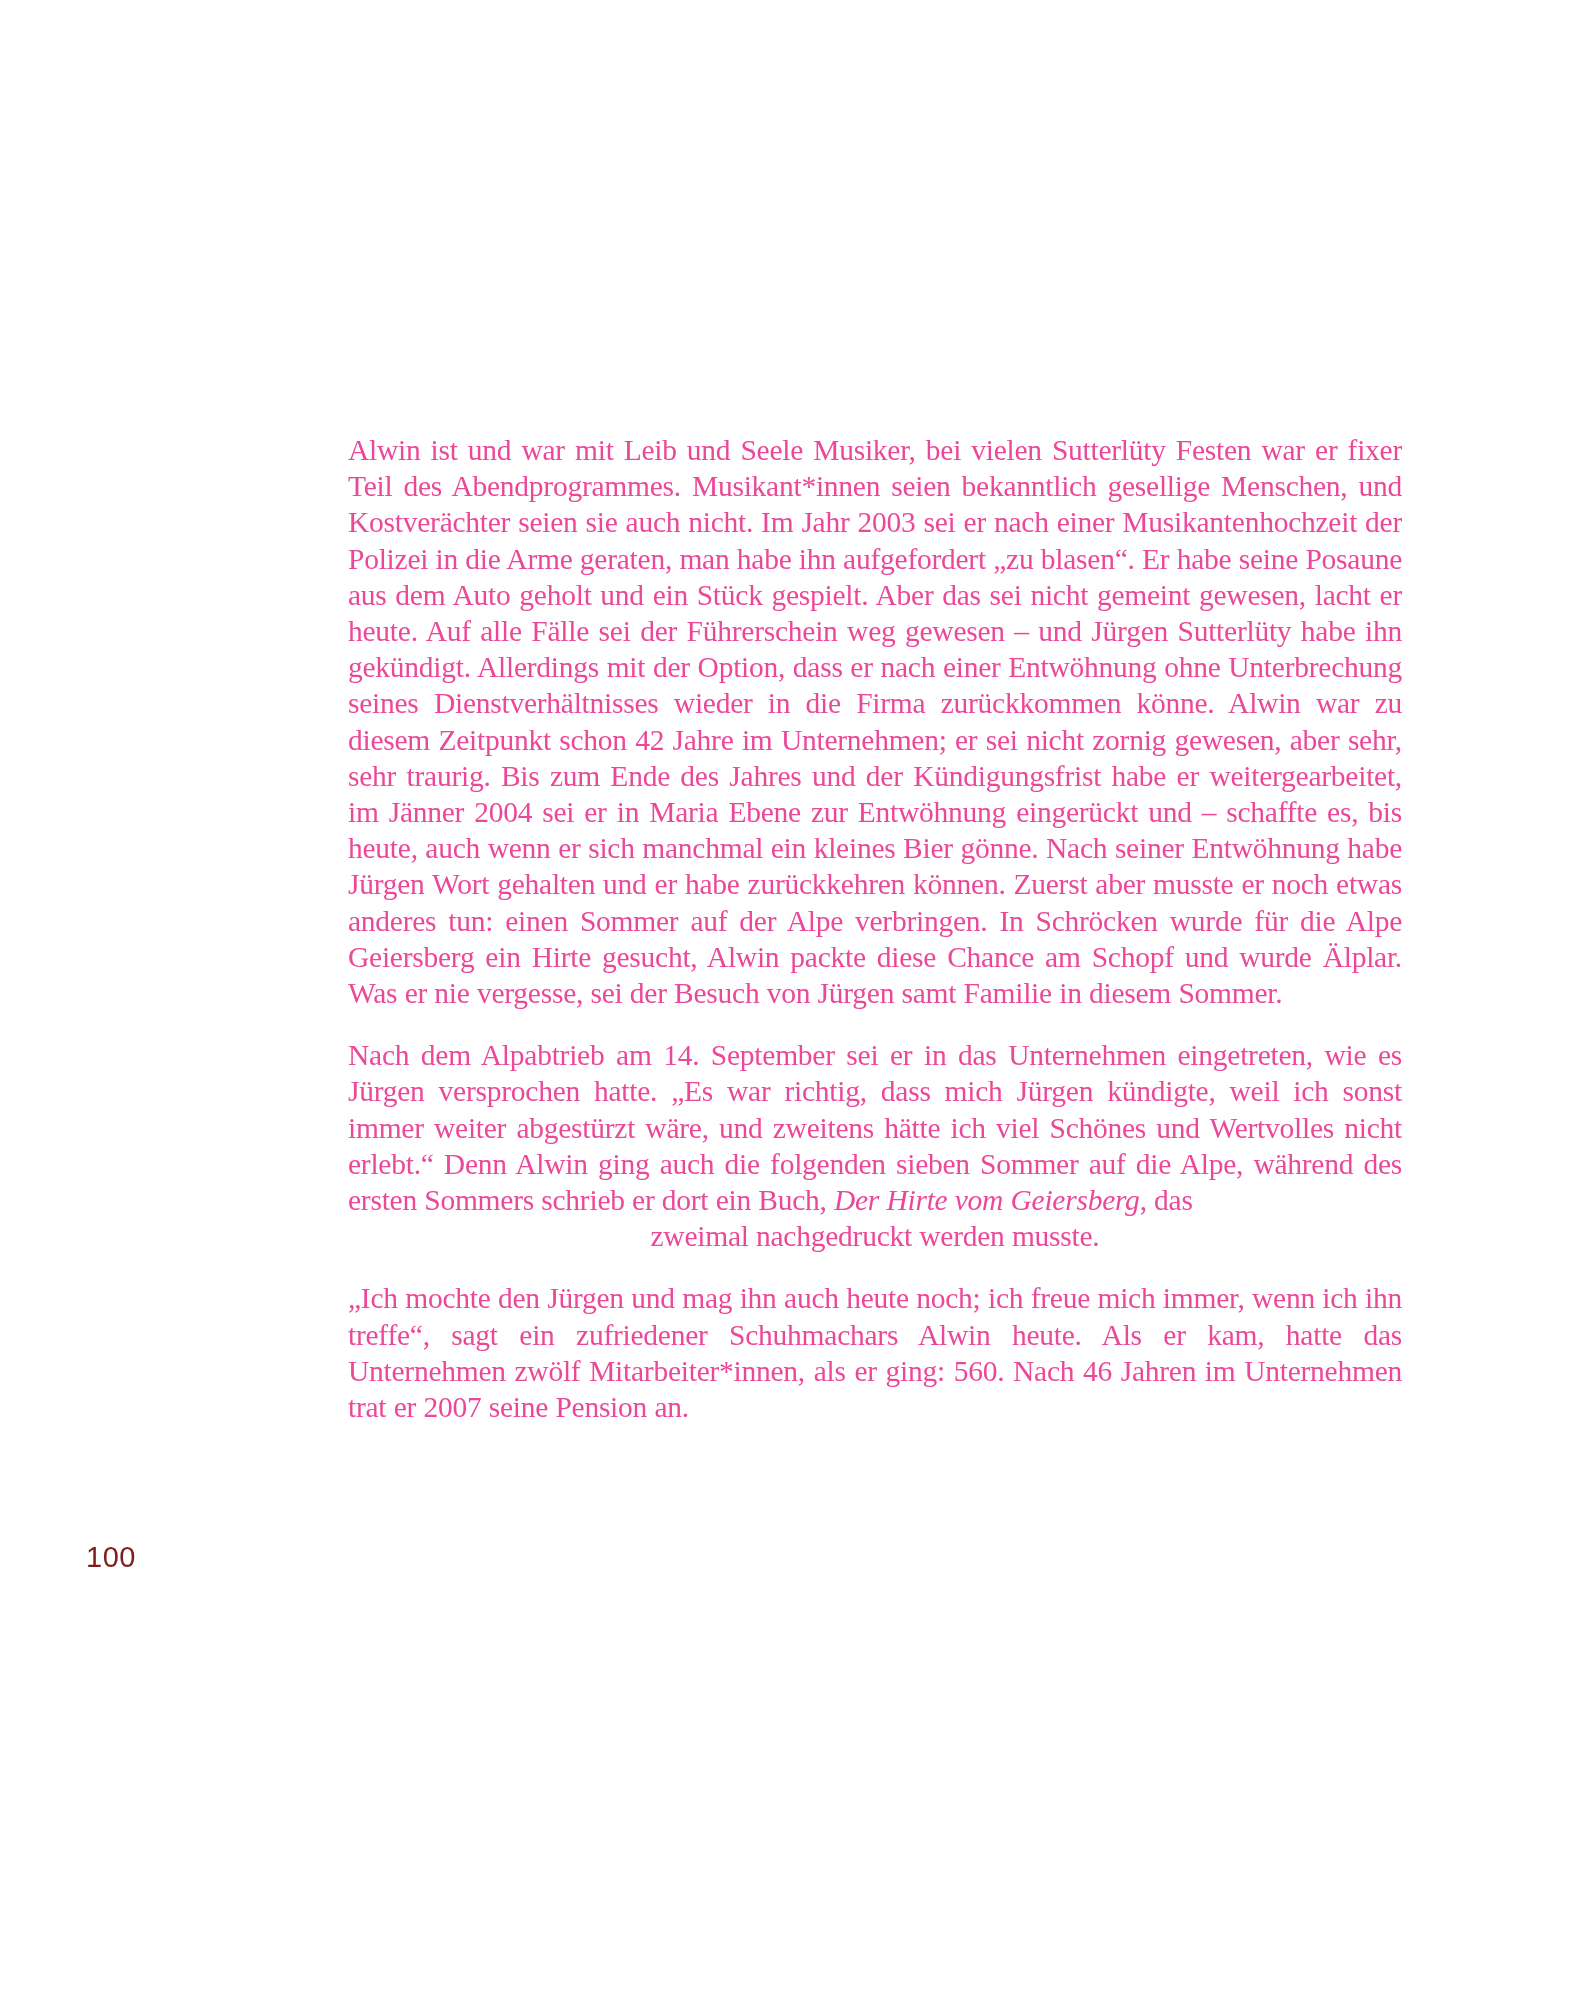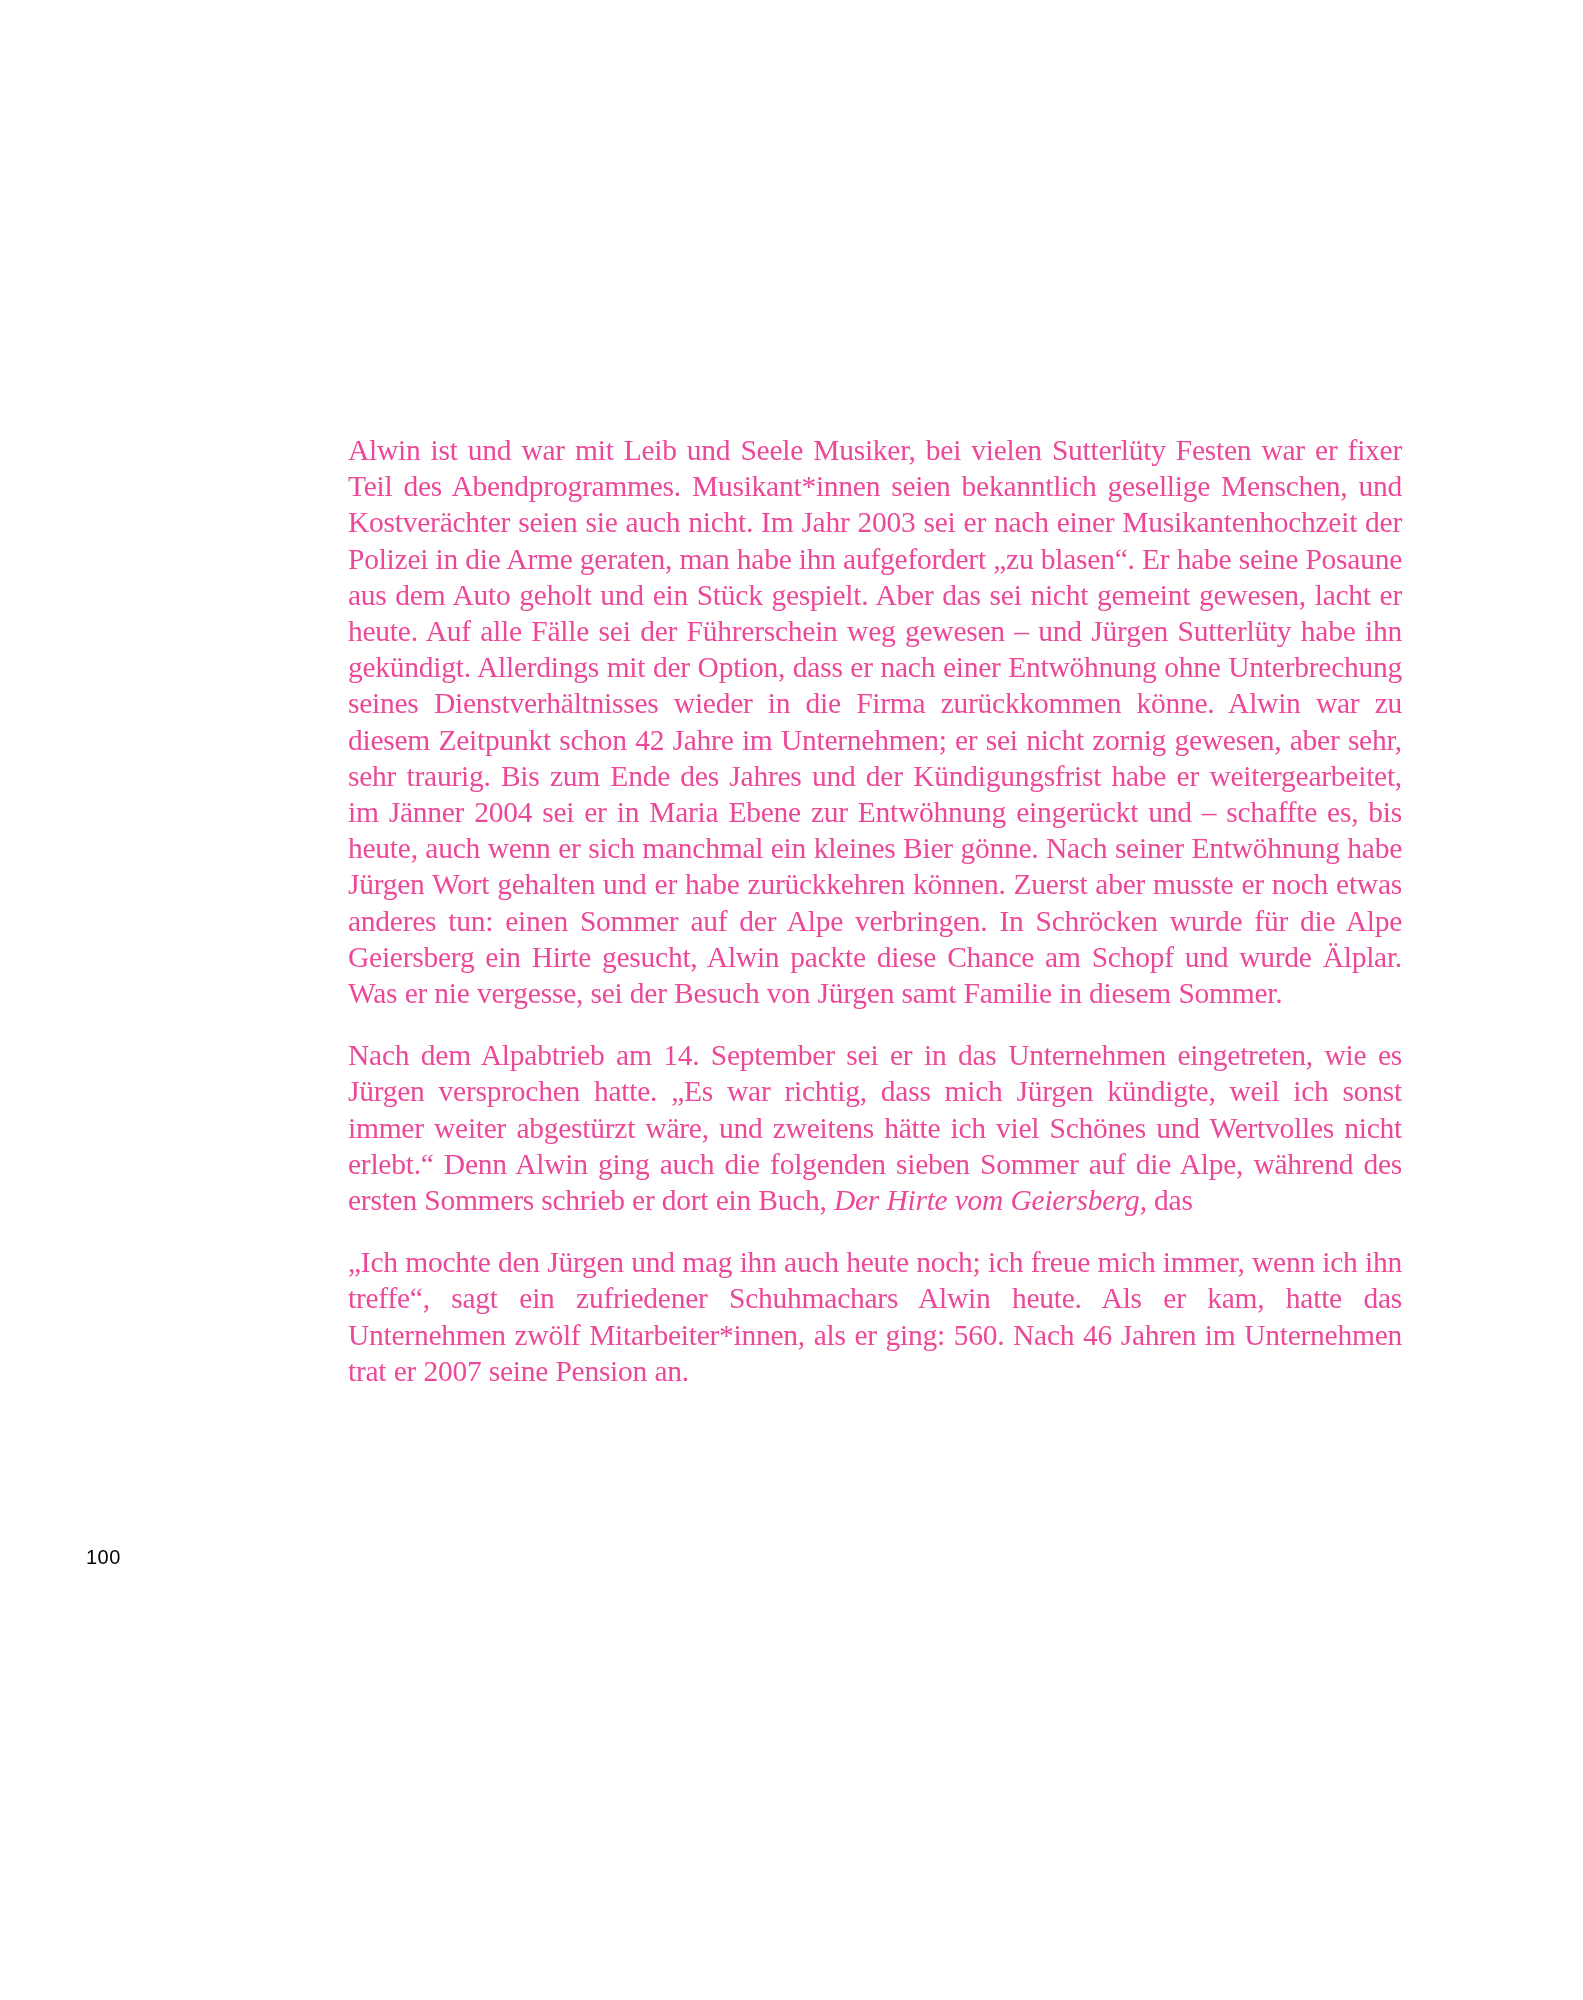--- a/index.html
+++ b/index.html
@@ -16,24 +16,24 @@
     font-family: "Liberation Serif", "DejaVu Serif", serif;
     color: #000000;
   }
 
   
   .folio {
     position: absolute;
     left: 86px;
     top: 1540px;
     font-family: "Liberation Sans", "DejaVu Sans", sans-serif;
-    font-size: 20px;
+    font-size: 29px;
     line-height: 34px;
     letter-spacing: 0.5px;
-    color: #000000;
+    color: #7f1d1d;
     white-space: nowrap;
   }
 
   
   .textblock {
     position: absolute;
     left: 348px;
     top: 432px;
     width: 1054px;
   }
@@ -78,18 +78,19 @@
 <div class="page">
 
   <div class="folio">100</div>
 
   <div class="textblock">
 
     <p class="para p1">Alwin ist und war mit Leib und Seele Musiker, bei vielen Sutterlüty Festen war er fixer Teil des Abendprogrammes. Musikant*innen seien bekanntlich gesellige Menschen, und Kostverächter seien sie auch nicht. Im Jahr 2003 sei er nach einer Musikantenhochzeit der Polizei in die Arme geraten, man habe ihn aufgefordert „zu blasen“. Er habe seine Posaune aus dem Auto geholt und ein Stück gespielt. Aber das sei nicht gemeint gewesen, lacht er heute. Auf alle Fälle sei der Führerschein weg gewesen – und Jürgen Sutterlüty habe ihn gekündigt. Allerdings mit der Option, dass er nach einer Entwöhnung ohne Unterbrechung seines Dienstverhältnisses wieder in die Firma zurückkommen könne. Alwin war zu diesem Zeitpunkt schon 42 Jahre im Unternehmen; er sei nicht zornig gewesen, aber sehr, sehr traurig. Bis zum Ende des Jahres und der Kündigungsfrist habe er weitergearbeitet, im Jänner 2004 sei er in Maria Ebene zur Entwöhnung eingerückt und – schaffte es, bis heute, auch wenn er sich manchmal ein kleines Bier gönne. Nach seiner Entwöhnung habe Jürgen Wort gehalten und er habe zurückkehren können. Zuerst aber musste er noch etwas anderes tun: einen Sommer auf der Alpe verbringen. In Schröcken wurde für die Alpe Geiersberg ein Hirte gesucht, Alwin packte diese Chance am Schopf und wurde Älplar. Was er nie vergesse, sei der Besuch von Jürgen samt Familie in diesem Sommer.</p>
 
     <p class="para p2">
       <span>Nach dem Alpabtrieb am 14. September sei er in das Unternehmen eingetreten, wie es Jürgen versprochen hatte. „Es war richtig, dass mich Jürgen kündigte, weil ich sonst immer weiter abgestürzt wäre, und zweitens hätte ich viel Schönes und Wertvolles nicht erlebt.“ Denn Alwin ging auch die folgenden sieben Sommer auf die Alpe, während des ersten Sommers schrieb er dort ein Buch, </span><em class="italic">Der Hirte vom Geiersberg</em><span>, das</span>
+      <span class="last-line-center">zweimal nachgedruckt werden musste.</span>
     </p>
 
     <p class="para p3">„Ich mochte den Jürgen und mag ihn auch heute noch; ich freue mich immer, wenn ich ihn treffe“, sagt ein zufriedener Schuhmachars Alwin heute. Als er kam, hatte das Unternehmen zwölf Mitarbeiter*innen, als er ging: 560. Nach 46 Jahren im Unternehmen trat er 2007 seine Pension an.</p>
 
   </div>
 </div>
 
 </body></html>

